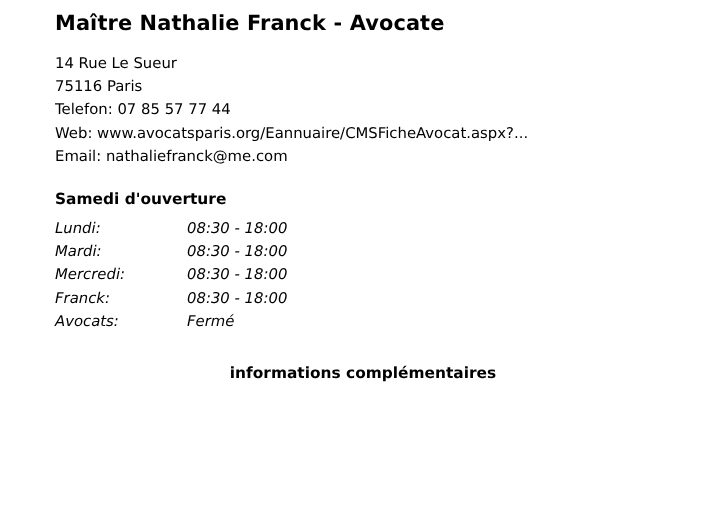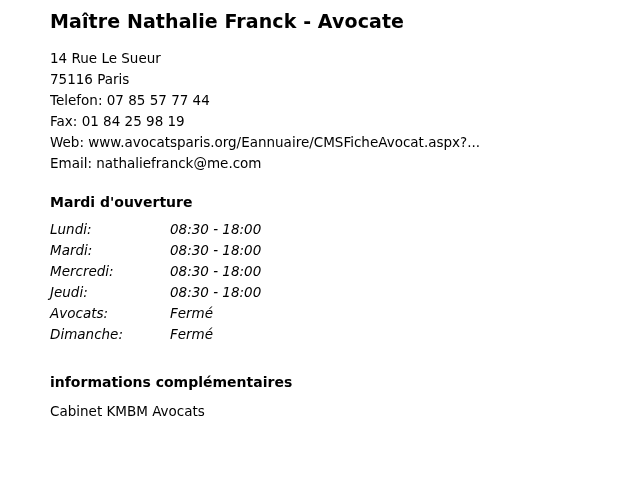--- a/index.html
+++ b/index.html
@@ -56,20 +56,21 @@
     white-space: nowrap;
   }
   table.hours td.day {
     width: 120px;
     padding-right: 4px;
   }
   .extra-head {
     font-size: 14px;
     font-weight: bold;
     margin: 26px 0 12px 0;
+    text-align: center;
   }
   .extra-text {
     font-size: 13.5px;
     line-height: 18px;
   }
   .vertical-brand {
     position: absolute;
     right: 6px;
     top: 132px;
     font-size: 13.5px;
@@ -86,56 +87,50 @@
 <div class="page">
 
   <div class="content">
 
     <h1 class="title">Maître Nathalie Franck - Avocate</h1>
 
     <div>
       <p class="addr-line">14 Rue Le Sueur</p>
       <p class="addr-line">75116 Paris</p>
       <p class="addr-line">Telefon: 07 85 57 77 44</p>
-      <p class="addr-line">Fax: 01 84 25 98 19</p>
       <p class="addr-line">Web: www.avocatsparis.org/Eannuaire/CMSFicheAvocat.aspx?...</p>
       <p class="addr-line">Email: nathaliefranck@me.com</p>
     </div>
 
-    <h2 class="section-head">Mardi d'ouverture</h2>
+    <h2 class="section-head">Samedi d'ouverture</h2>
 
     <table class="hours">
       <tbody>
         <tr>
           <td class="day">Lundi:</td>
           <td class="val">08:30 - 18:00</td>
         </tr>
         <tr>
           <td class="day">Mardi:</td>
           <td class="val">08:30 - 18:00</td>
         </tr>
         <tr>
           <td class="day">Mercredi:</td>
           <td class="val">08:30 - 18:00</td>
         </tr>
         <tr>
-          <td class="day">Jeudi:</td>
+          <td class="day">Franck:</td>
           <td class="val">08:30 - 18:00</td>
         </tr>
         <tr>
           <td class="day">Avocats:</td>
           <td class="val">Fermé</td>
         </tr>
-        <tr>
-          <td class="day">Dimanche:</td>
-          <td class="val">Fermé</td>
-        </tr>
       </tbody>
     </table>
 
     <h2 class="extra-head">informations complémentaires</h2>
-    <div class="extra-text">Cabinet KMBM Avocats</div>
 
   </div>
 
   <div class="vertical-brand">Horairesdouverture24.fr</div>
 
 </div>
 
 </body></html>

